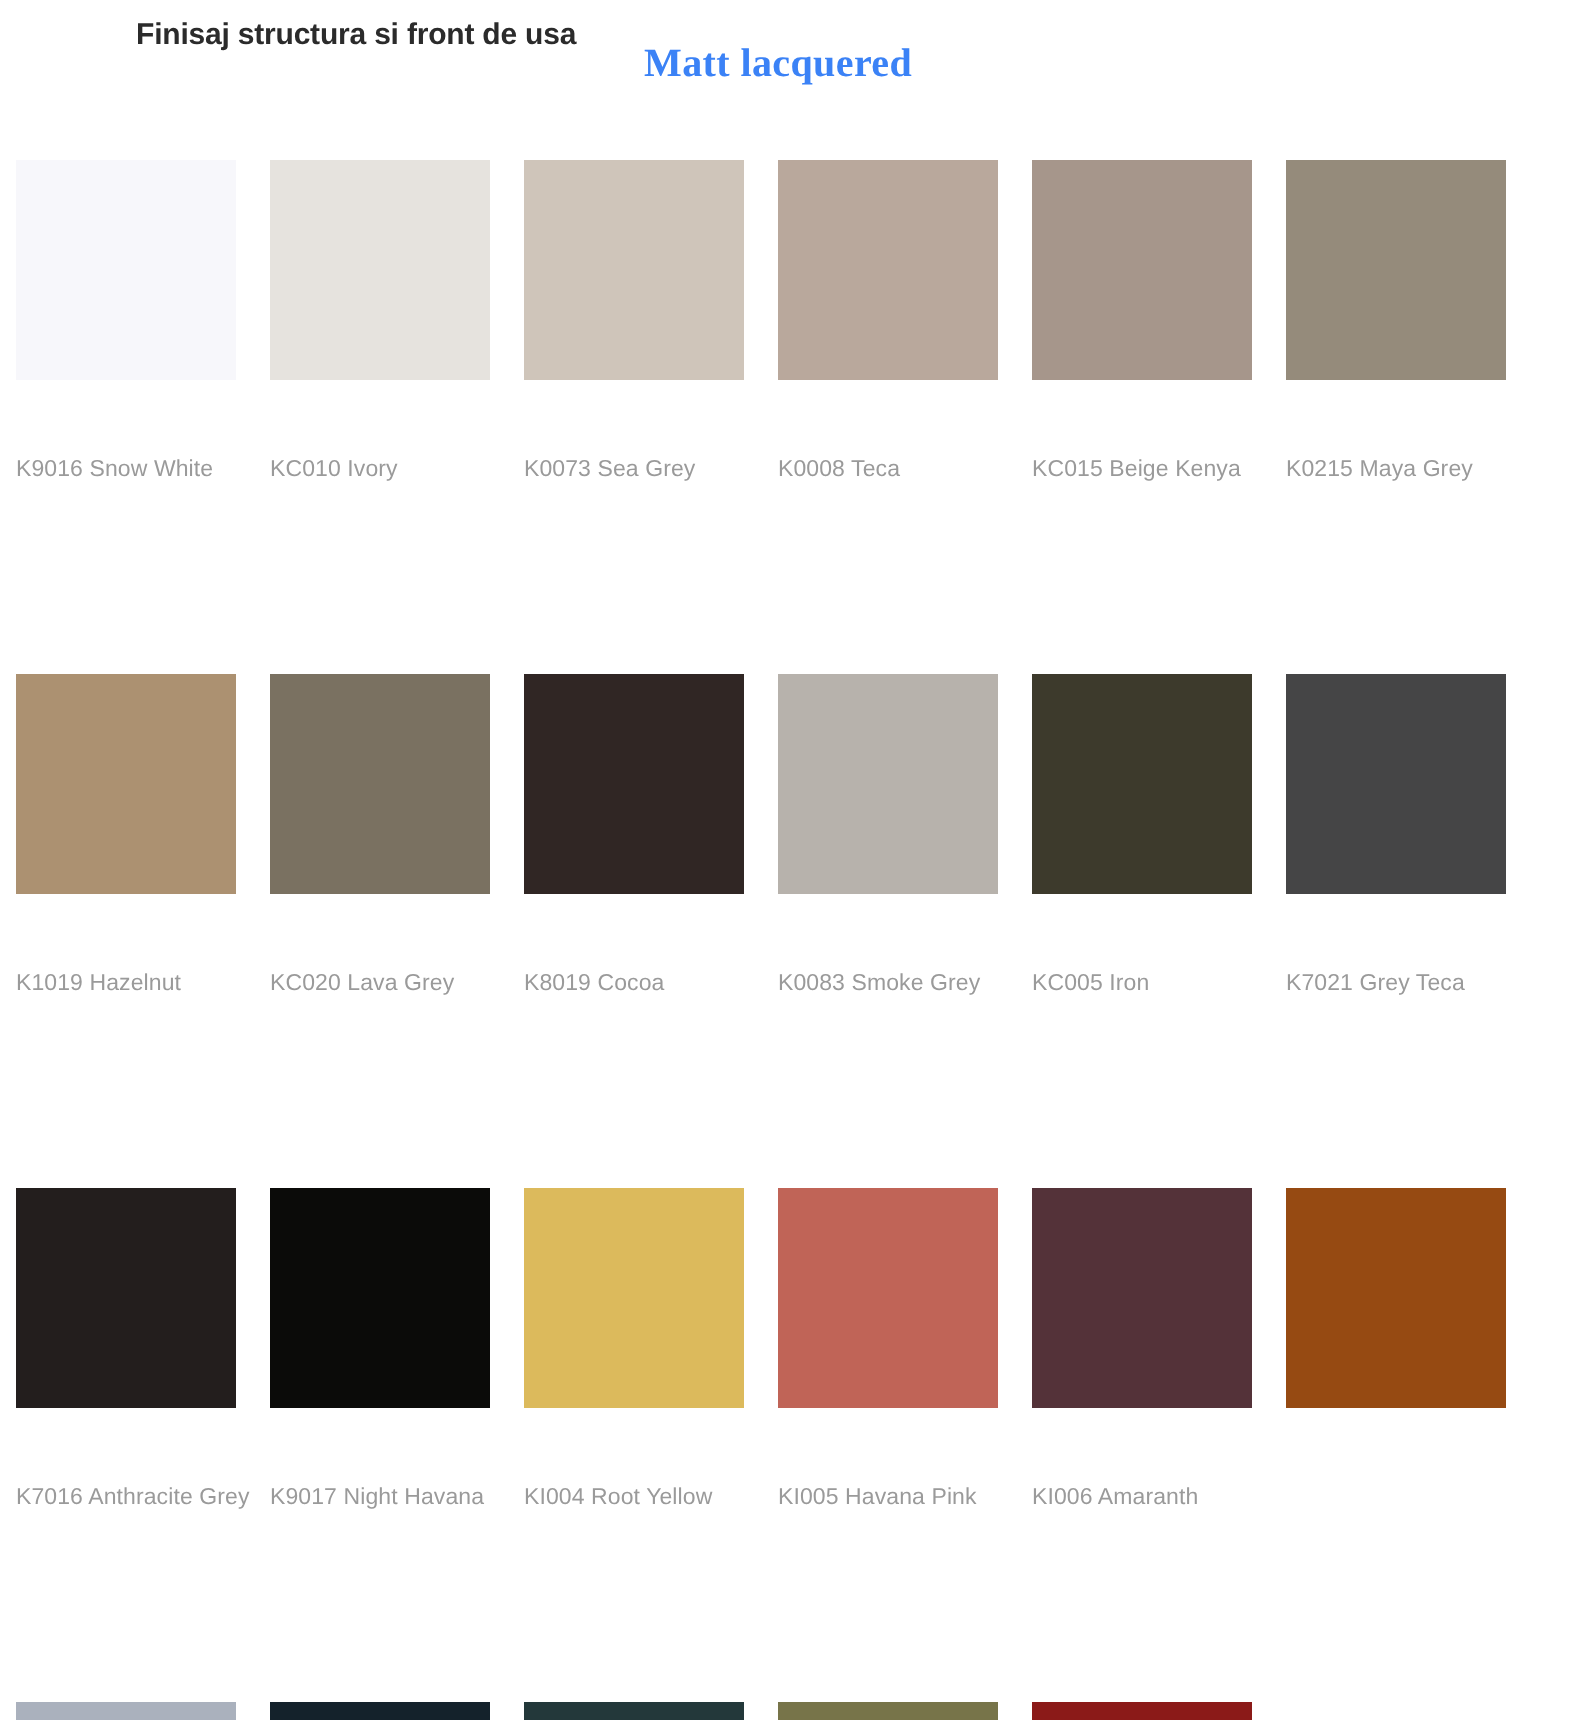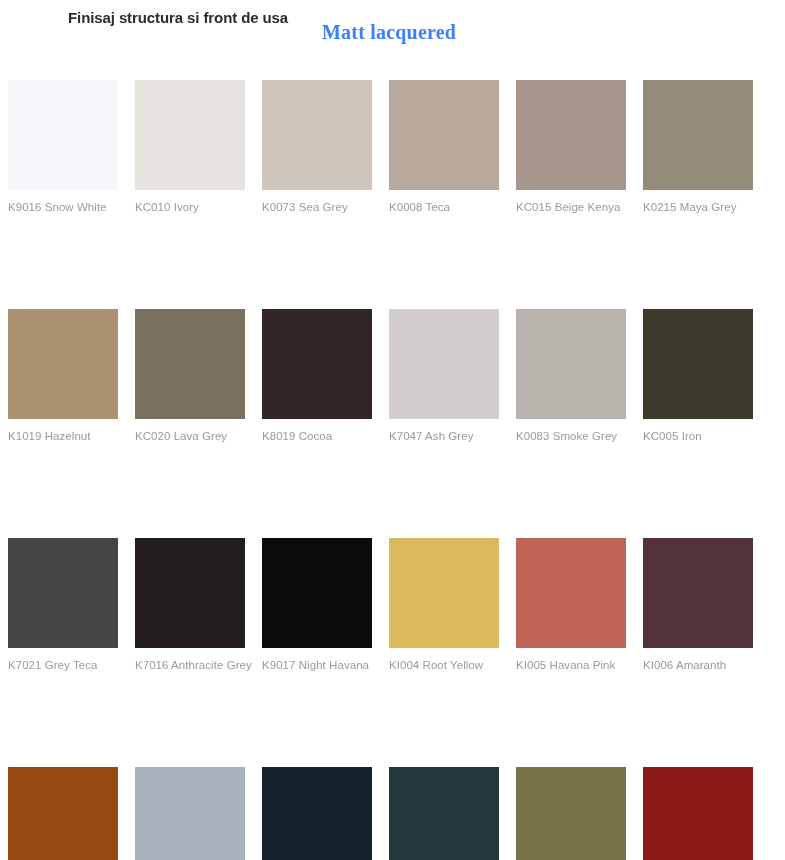--- a/index.html
+++ b/index.html
@@ -59,21 +59,21 @@
   }
   .swatch-cell {
     width: 110px;
   }
   .swatch-chip {
     width: 110px;
     height: 110px;
     display: block;
   }
   .swatch-label {
-    margin-top: 10px;
+    margin-top: 38px;
     font-family: "Liberation Sans", sans-serif;
     font-size: 11.5px;
     font-weight: normal;
     color: #9a9a9a;
     line-height: 14px;
     letter-spacing: 0.05px;
     white-space: nowrap;
   }
 </style>
 </head>
@@ -116,24 +116,20 @@
       </div>
       <div class="swatch-cell">
         <div class="swatch-chip" style="background: rgb(122, 113, 97);"></div>
         <div class="swatch-label">KC020 Lava Grey</div>
       </div>
       <div class="swatch-cell">
         <div class="swatch-chip" style="background: rgb(48, 38, 36);"></div>
         <div class="swatch-label">K8019 Cocoa</div>
       </div>
       <div class="swatch-cell">
-        <div class="swatch-chip" style="background: rgb(211, 205, 205);"></div>
-        <div class="swatch-label">K7047 Ash Grey</div>
-      </div>
-      <div class="swatch-cell">
         <div class="swatch-chip" style="background: rgb(183, 178, 172);"></div>
         <div class="swatch-label">K0083 Smoke Grey</div>
       </div>
       <div class="swatch-cell">
         <div class="swatch-chip" style="background: rgb(61, 58, 44);"></div>
         <div class="swatch-label">KC005 Iron</div>
       </div>
       <div class="swatch-cell">
         <div class="swatch-chip" style="background: rgb(69, 69, 70);"></div>
         <div class="swatch-label">K7021 Grey Teca</div>

